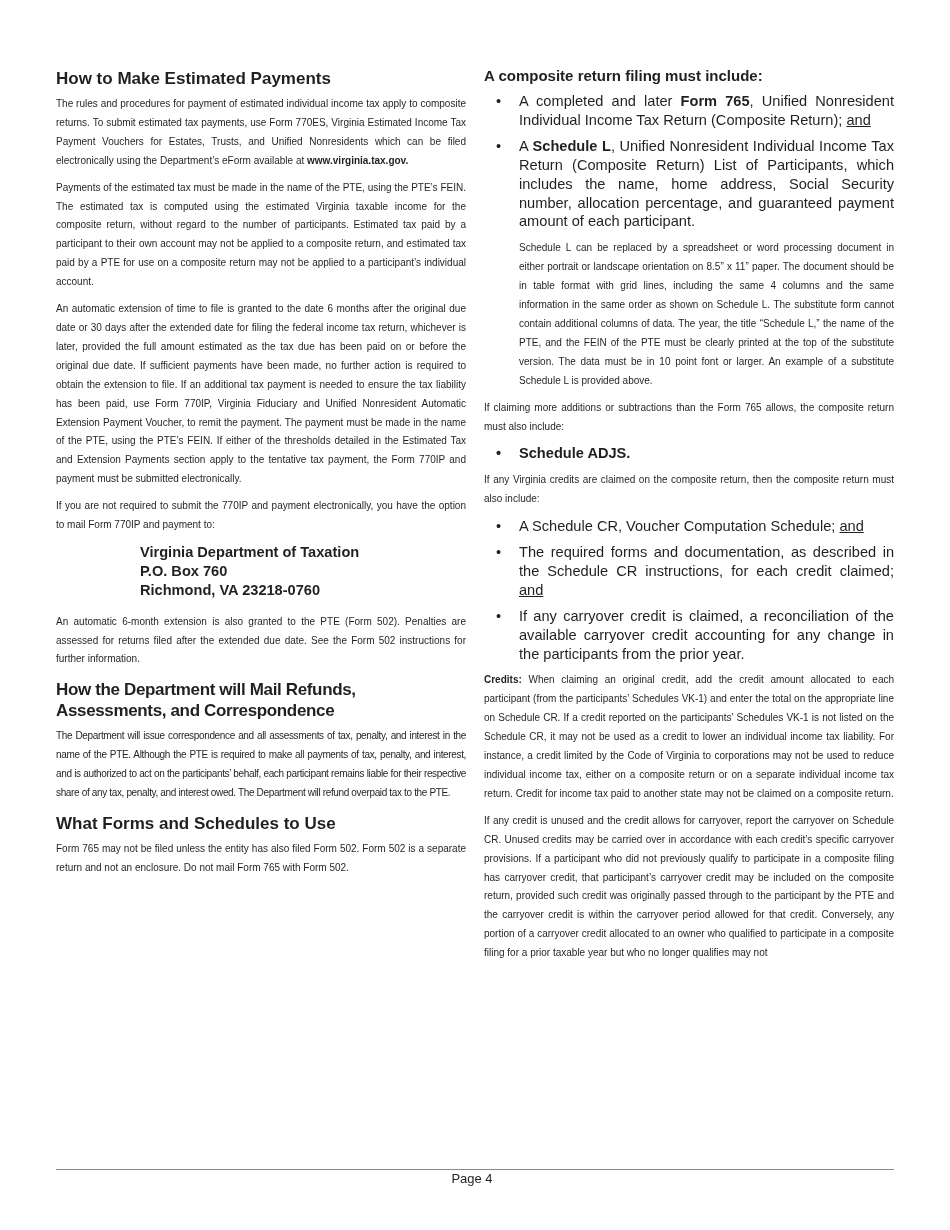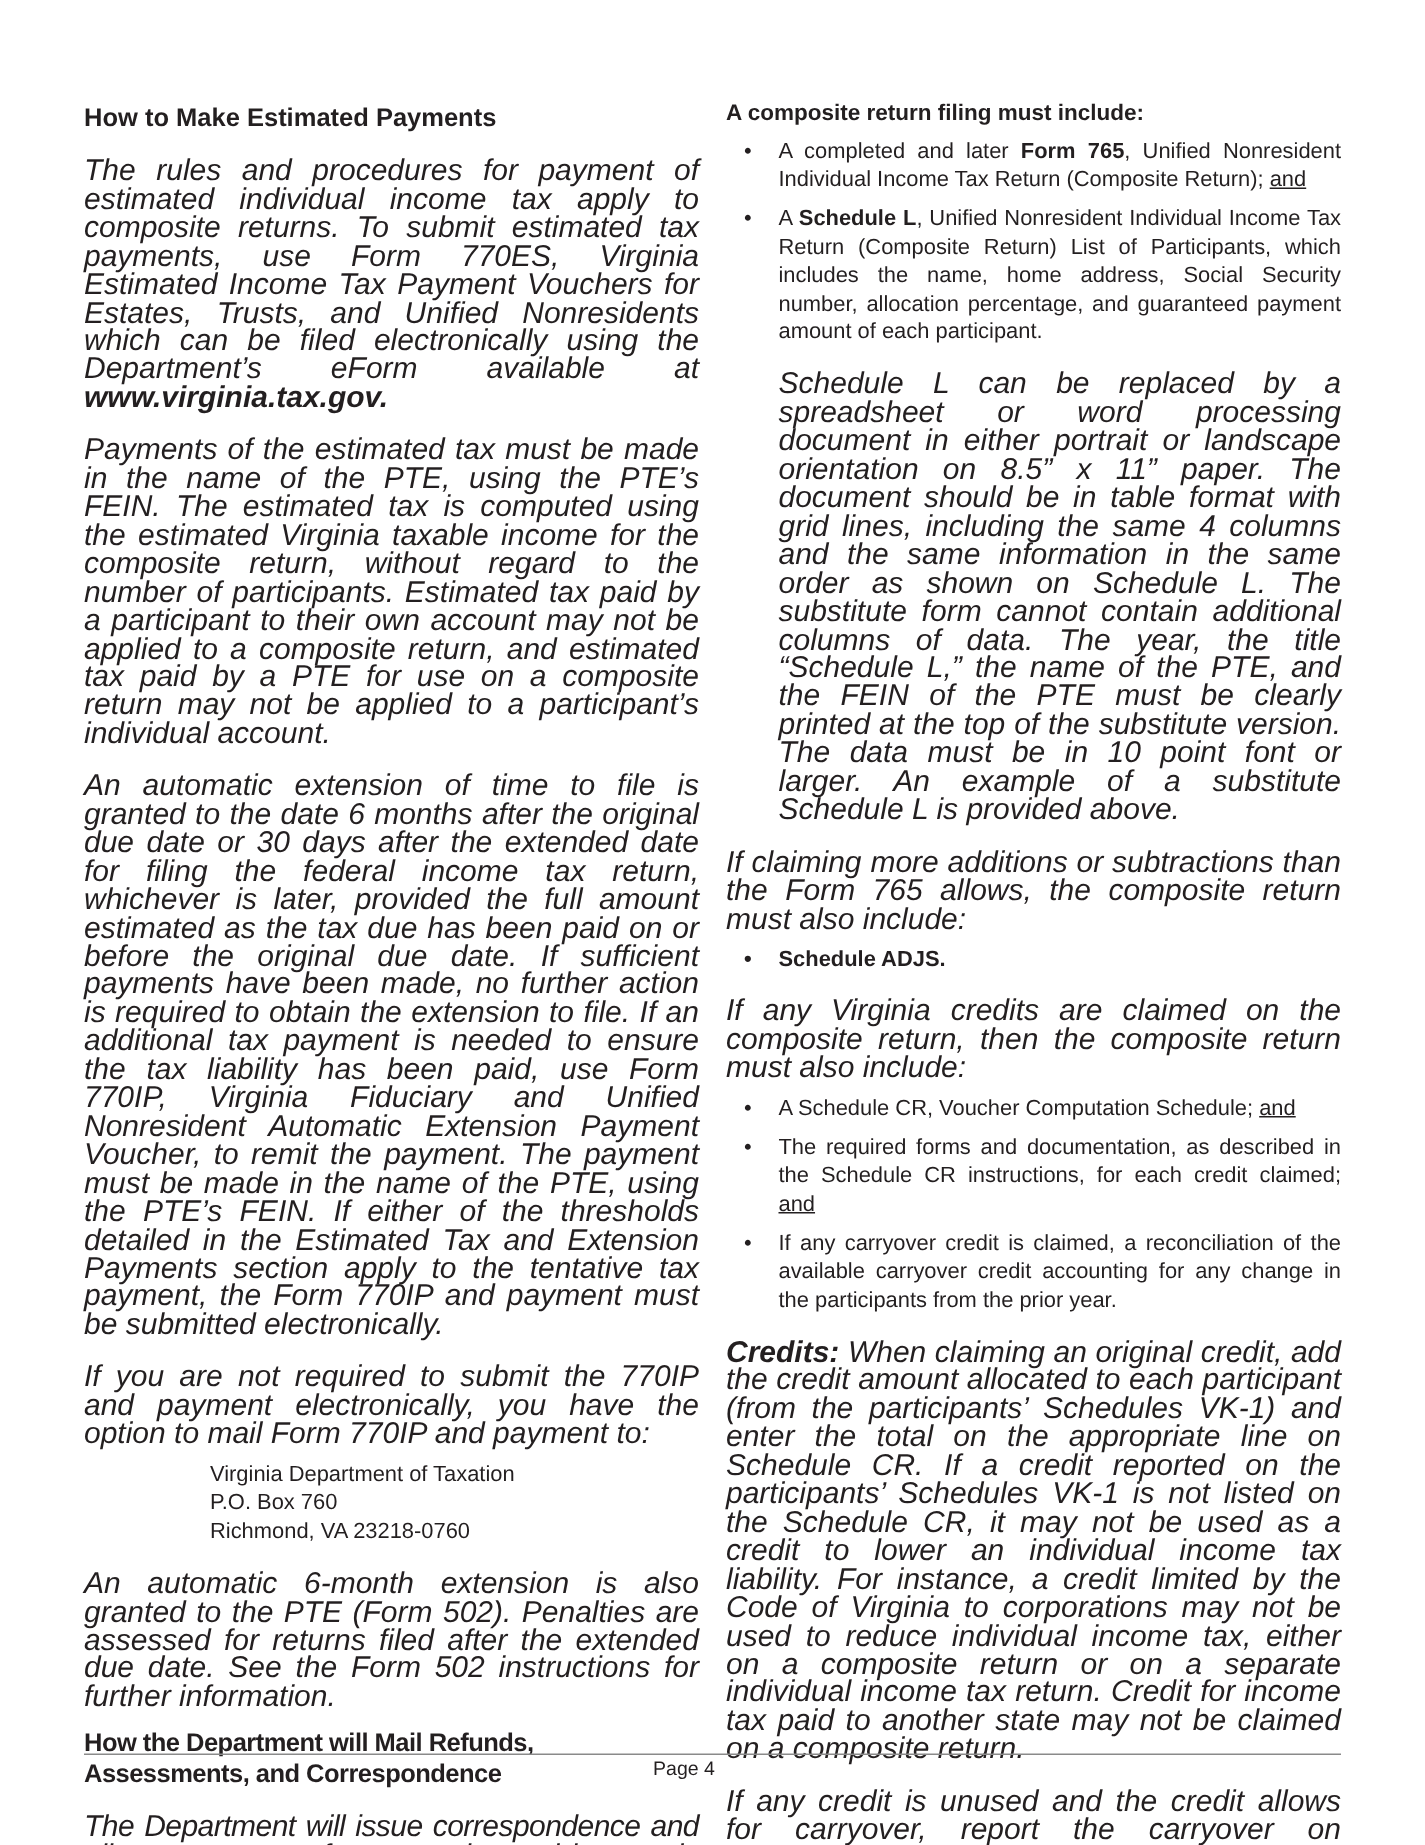--- a/index.html
+++ b/index.html
@@ -1,33 +1,33 @@
 <!DOCTYPE html>
 <html><head>
   <meta charset="utf-8">
   <style>
     html, body { margin: 0; padding: 0; background: #ffffff; }
     body { width: 950px; height: 1230px; position: relative; overflow: hidden;
       font-family: "Liberation Sans", sans-serif; color: #231f20; }
     .col { position: absolute; top: 66px; }
     .col-left { left: 56px; width: 410px; }
     .col-right { left: 484px; width: 410px; }
-    p { margin: 16px 0 8px 0; font-size: 20px; line-height: 18.9px; text-align: justify; font-style: italic; }
+    p { margin: 0 0 8px 0; font-size: 10px; line-height: 18.9px; text-align: justify; }
     h2 { margin: 0 0 6px 0; font-size: 17px; font-weight: bold; line-height: 21px; padding-top: 2px; }
     h3 { margin: 0 0 7px 0; font-size: 15px; font-weight: bold; line-height: 19px; }
     .b { font-weight: bold; }
     .u { text-decoration: underline; }
-    .address { margin: 0 0 13px 84px; font-size: 14.6px; font-weight: normal; line-height: 18.9px; }
+    .address { margin: 0 0 13px 84px; font-size: 14.6px; font-weight: bold; line-height: 18.9px; }
     ul { list-style: none; padding: 0; margin: 0 0 8px 0; }
     ul li { position: relative; padding-left: 35px; font-size: 14.6px; line-height: 18.9px; text-align: justify; margin-bottom: 7px; }
     ul li .bullet { position: absolute; left: 12px; top: 0; }
     .indent-p { padding-left: 35px; }
     .tight { letter-spacing: -0.35px; }
     .footer-rule { position: absolute; left: 56px; top: 1169px; width: 838px; height: 1px; background: #8a8a8a; }
-    .footer-page { position: absolute; left: 0; width: 912px; top: 1171px; text-align: center; font-size: 13px; }
+    .footer-page { position: absolute; left: 16px; width: 912px; top: 1171px; text-align: center; font-size: 13px; }
   </style>
 </head>
 <body>
 
 <div class="col col-left">
   <h2>How to Make Estimated Payments</h2>
   <p><span>The rules and procedures for payment of estimated individual income tax apply to composite returns. To submit estimated tax payments, use Form 770ES, Virginia Estimated Income Tax Payment Vouchers for Estates, Trusts, and Unified Nonresidents which can be filed electronically using the Department’s eForm available at </span><span class="b">www.virginia.tax.gov.</span></p>
   <p>Payments of the estimated tax must be made in the name of the PTE, using the PTE’s FEIN. The estimated tax is computed using the estimated Virginia taxable income for the composite return, without regard to the number of participants. Estimated tax paid by a participant to their own account may not be applied to a composite return, and estimated tax paid by a PTE for use on a composite return may not be applied to a participant’s individual account.</p>
   <p>An automatic extension of time to file is granted to the date 6 months after the original due date or 30 days after the extended date for filing the federal income tax return, whichever is later, provided the full amount estimated as the tax due has been paid on or before the original due date. If sufficient payments have been made, no further action is required to obtain the extension to file. If an additional tax payment is needed to ensure the tax liability has been paid, use Form 770IP, Virginia Fiduciary and Unified Nonresident Automatic Extension Payment Voucher, to remit the payment. The payment must be made in the name of the PTE, using the PTE’s FEIN. If either of the thresholds detailed in the Estimated Tax and Extension Payments section apply to the tentative tax payment, the Form 770IP and payment must be submitted electronically.</p>
   <p>If you are not required to submit the 770IP and payment electronically, you have the option to mail Form 770IP and payment to:</p>

